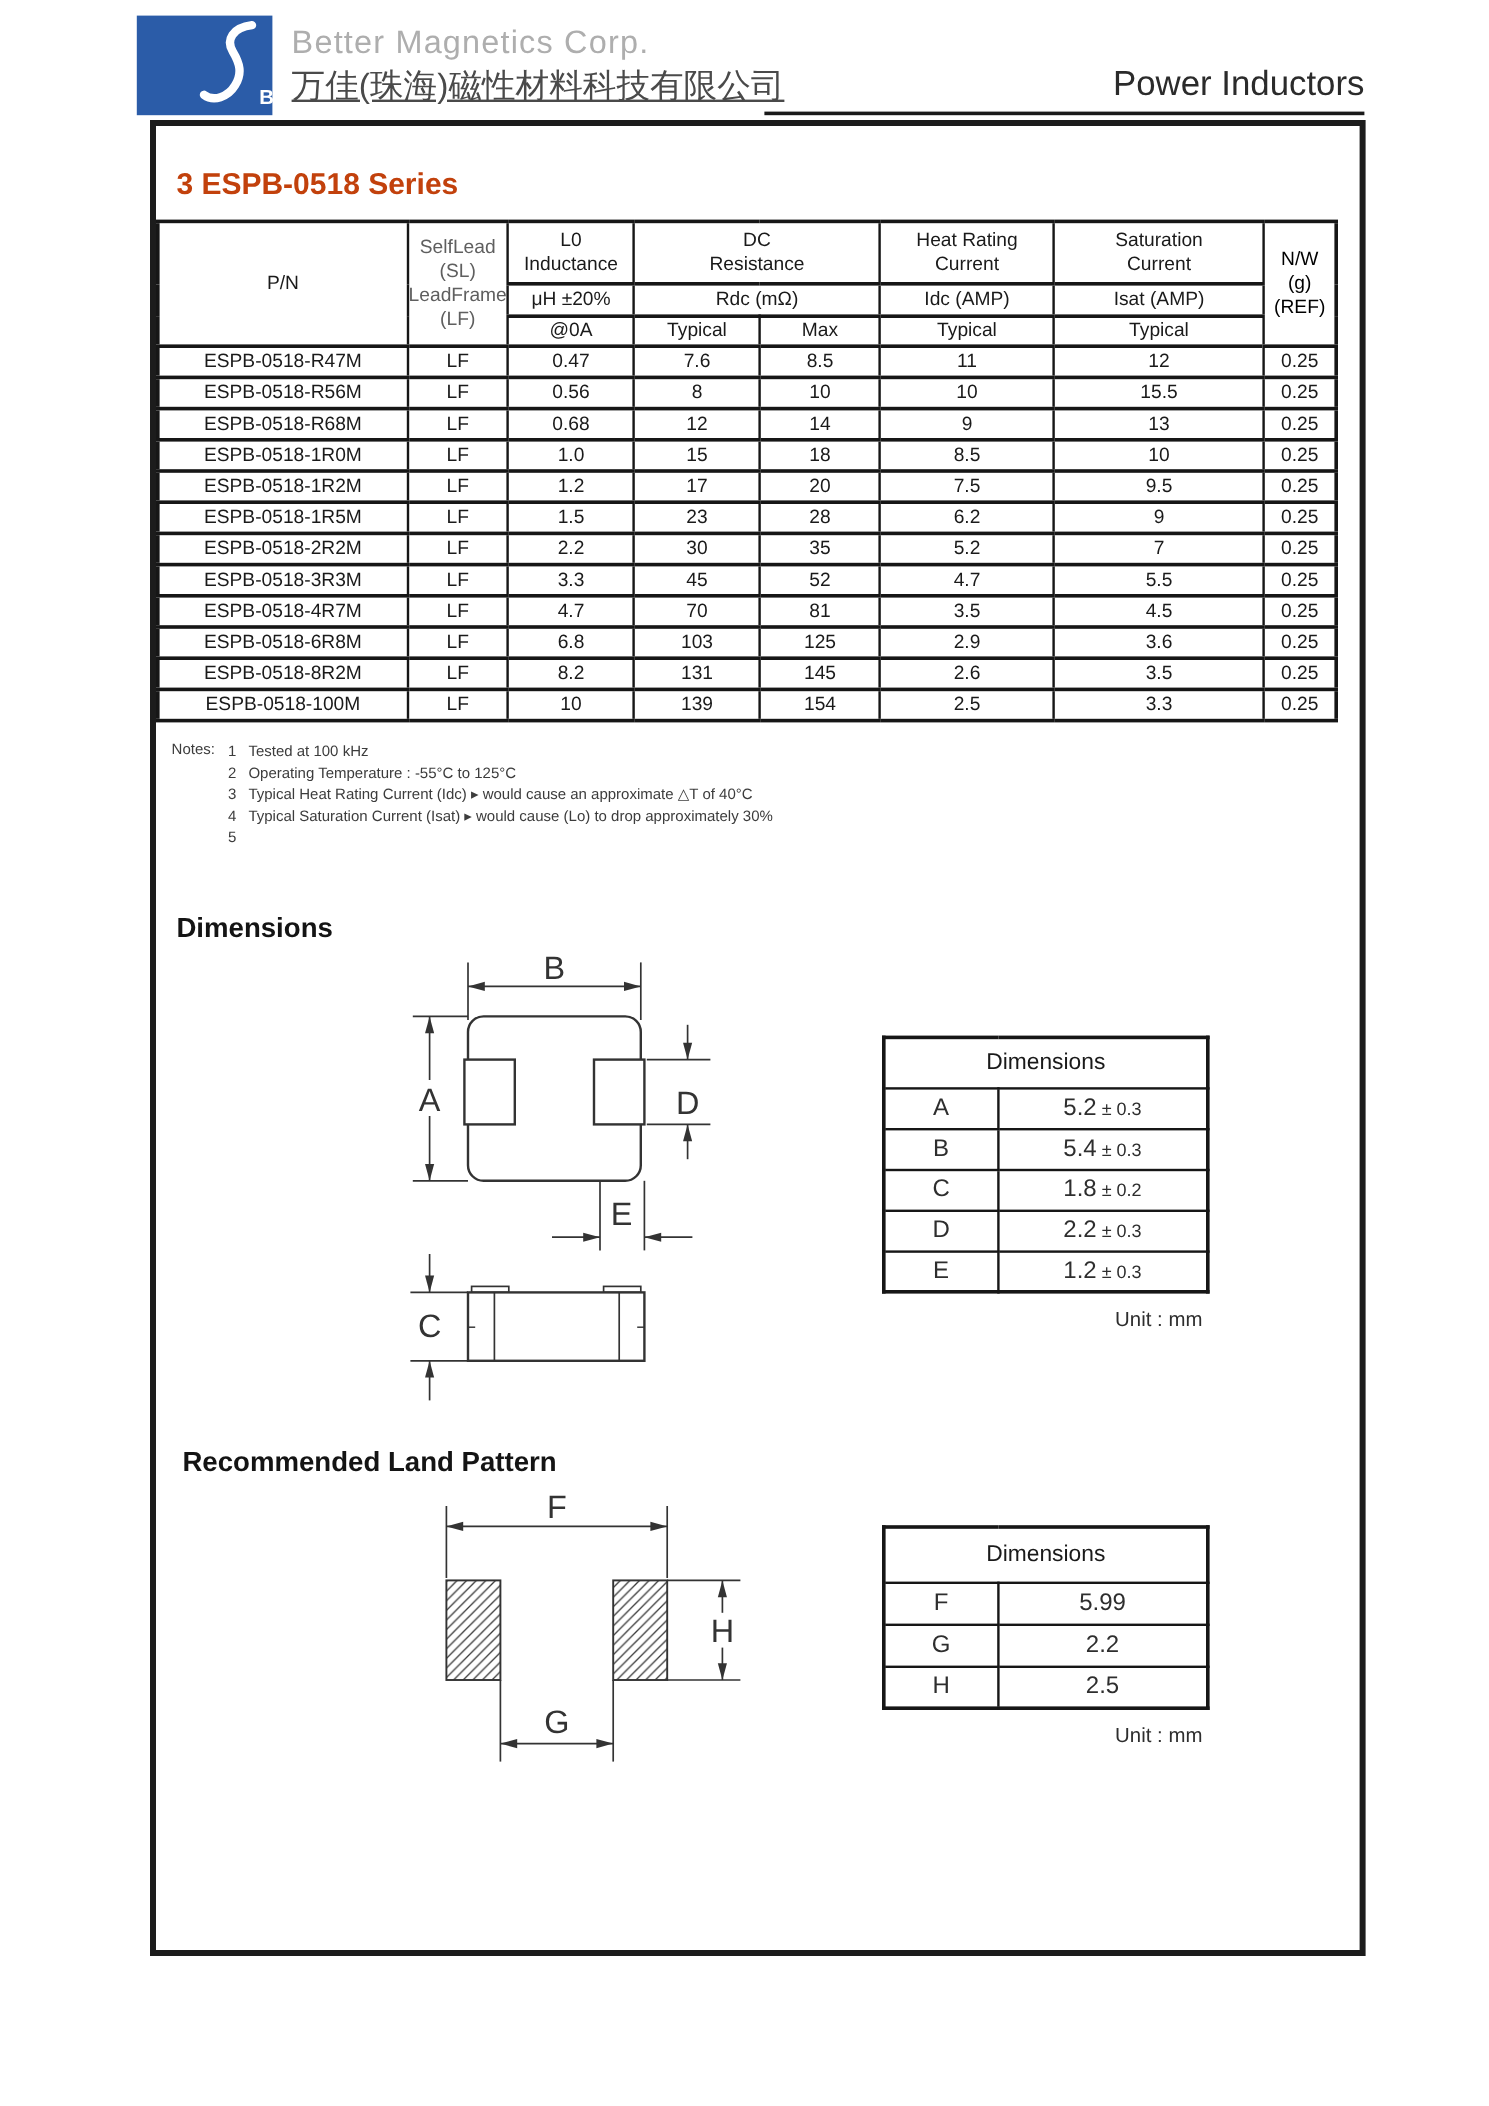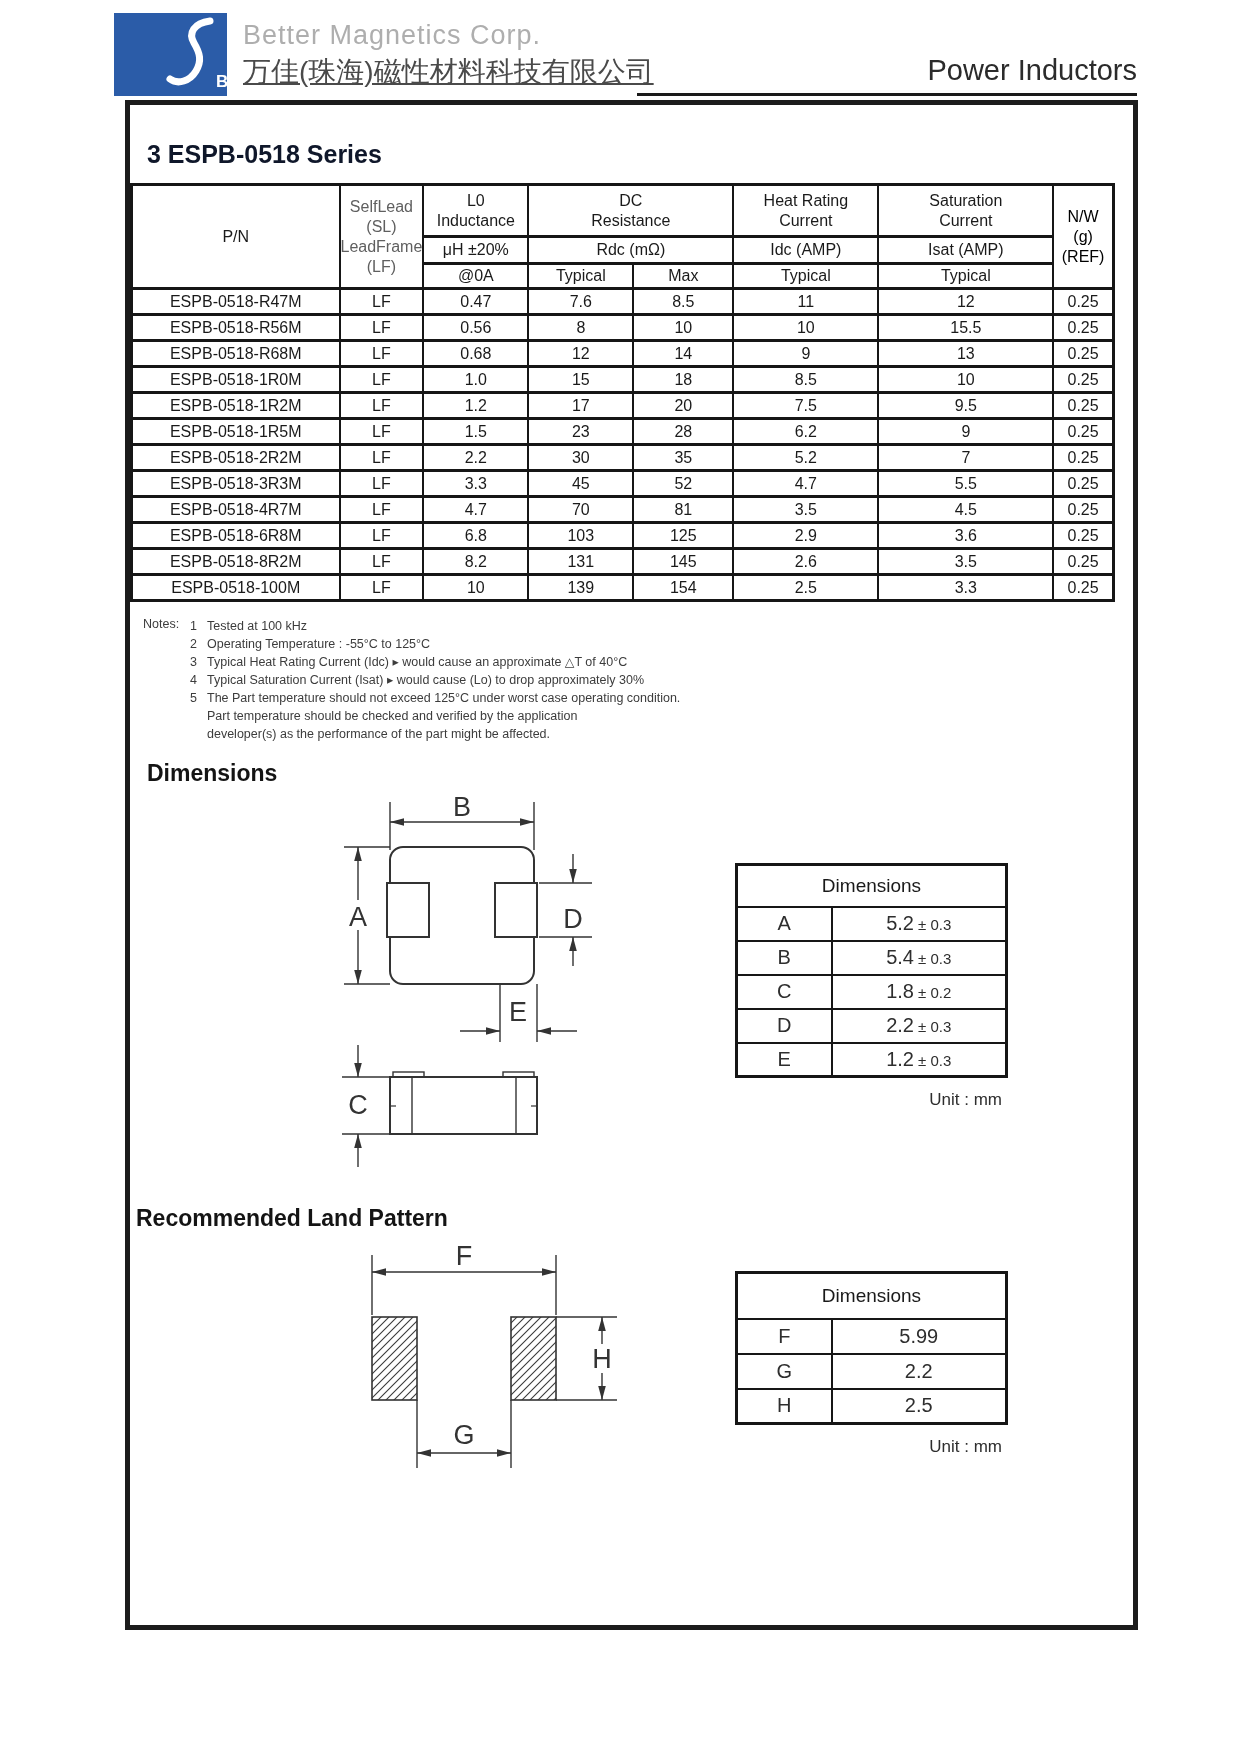--- a/index.html
+++ b/index.html
@@ -14,21 +14,21 @@
   
   .logo-box { left:114px; top:13px; width:113px; height:83px; background:#2b5ca8;padding-left:36px; }
   .company-en { left:243px; top:20px; font-size:27px; letter-spacing:1px; color:#aeaeae; }
   .company-cn { left:243px; top:53px; font-size:28px; color:#4a4a4a;text-decoration:underline; }
   .page-title { left:700px; top:54px; width:437px; text-align:right; font-size:29px; color:#2b2b2b; }
   .header-rule { left:637px; top:93px; width:500px; height:3px; background:#1a1a1a; }
 
   
   .frame { left:125px; top:100px; width:1013px; height:1530px; border:5px solid #1c1c1c; }
 
-  .series-title { left:147px; top:140px; font-size:25px; font-weight:bold; color:#0f172a; }
+  .series-title { left:147px; top:140px; font-size:25px; font-weight:bold; color:#c2410c; }
 
   
   table { border-collapse:collapse; }
   .spec-table { left:130px; top:183px; }
   .spec-table th, .spec-table td {
     border-left:2px solid #161616; border-right:2px solid #161616;
     border-top:3px solid #161616; border-bottom:3px solid #161616;
     text-align:center; vertical-align:middle;
     font-weight:normal; font-size:16px; background:#fff;
   }
@@ -42,21 +42,21 @@
 
   
   .notes-label { left:143px; top:617px; font-size:12.5px; color:#3c3c3c; }
   .notes-list { left:190px; top:617px; width:680px; font-size:12.5px; color:#3c3c3c; }
   .note-row { display:flex; line-height:18px; }
   .note-num { width:17px; flex:none; }
   .note-text { white-space:pre-line; }
 
   
   .dims-heading { left:147px; top:760px; font-size:23px; font-weight:bold; color:#141414; }
-  .land-heading { left:136px; top:1205px; font-size:23px; font-weight:bold; color:#141414; }
+  .land-heading { left:152px; top:1205px; font-size:23px; font-weight:bold; color:#141414; }
 
   
   svg text { font-family:"Liberation Sans","DejaVu Sans",sans-serif; font-size:27px; fill:#333; }
   .dims-svg { left:330px; top:790px; }
   .land-svg { left:330px; top:1240px; }
 
   
   .dim-table { border:3px solid #161616; background:#fff; }
   .dim-table th, .dim-table td { border:2px solid #161616; text-align:center; vertical-align:middle; background:#fff; }
   .dim-table thead th { font-size:19px; font-weight:normal; height:42px; }
@@ -284,23 +284,20 @@
     <div class="note-row">
       <span class="note-num">3</span>
       <span class="note-text">Typical Heat Rating Current (Idc) ▸ would cause an approximate △T of 40°C</span>
     </div>
     <div class="note-row">
       <span class="note-num">4</span>
       <span class="note-text">Typical Saturation Current (Isat) ▸ would cause (Lo) to drop approximately 30%</span>
     </div>
     <div class="note-row">
       <span class="note-num">5</span>
-      <span class="note-text">The Part temperature should not exceed 125°C under worst case operating condition.
-Part temperature should be checked and verified by the application
-developer(s) as the performance of the part might be affected.</span>
     </div>
   </div>
 
 <div class="abs dims-heading">Dimensions</div>
 
 <svg class="abs dims-svg" width="290" height="390" viewBox="0 0 290 390">
   <g stroke="#333" stroke-width="1.4" fill="none">
 
     <line x1="60" y1="12" x2="60" y2="60"></line>
       <line x1="204" y1="12" x2="204" y2="60"></line>

